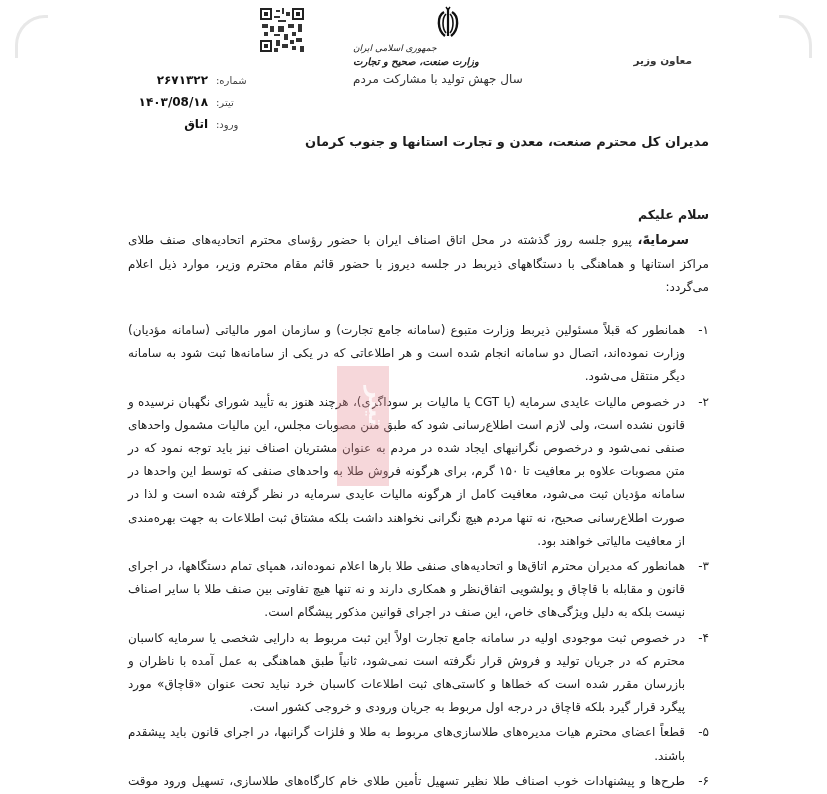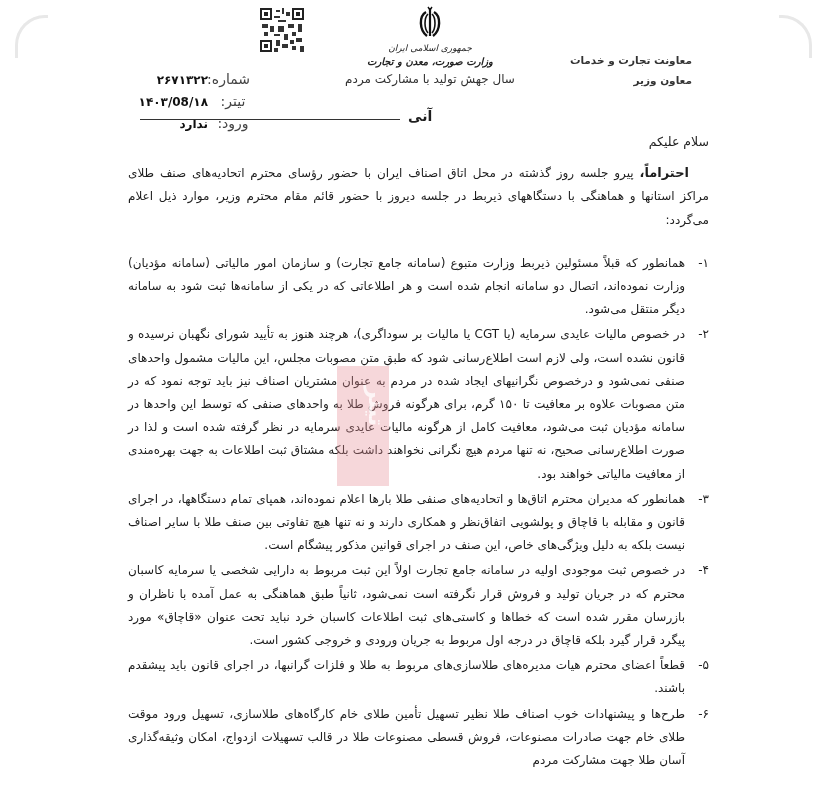--- a/index.html
+++ b/index.html
@@ -5,77 +5,76 @@
   html, body { margin: 0; padding: 0; background: #ffffff; }
   body { width: 827px; height: 794px; overflow: hidden; position: relative;
          font-family: "DejaVu Sans", sans-serif; color: #1e1e1e; }
   .page { position: absolute; inset: 0; background: #fff; }
   .corner { position: absolute; border: 3px solid #e8e8e8; width: 30px; height: 40px; }
   .corner.left { left: 15px; top: 15px; border-right: none; border-bottom: none; border-top-left-radius: 30px; }
   .corner.right { right: 15px; top: 15px; border-left: none; border-bottom: none; border-top-right-radius: 30px; }
 
   .hdr-right { position: absolute; top: 50px; right: 135px; width: 150px; text-align: right; direction: rtl;
                font-size: 10.5px; font-weight: bold; line-height: 20px; color: #333; }
-  .emblem-block { position: absolute; top: 6px; left: 335px; width: 190px; text-align: center; direction: rtl; }
+  .emblem-block { position: absolute; top: 6px; left: 353px; width: 190px; text-align: left; direction: rtl; }
   .emblem { width: 30px; height: 36px; margin: 0 auto; position: relative; }
   .emblem svg { display: block; }
   .ministry { font-family: "DejaVu Serif", serif; font-size: 9px; font-style: italic; line-height: 13px; color: #222; }
   .ministry.big { font-size: 10px; font-weight: bold; }
   .slogan { font-size: 12px; color: #333; margin-top: 4px; }
 
   .qr { position: absolute; top: 8px; left: 260px; width: 44px; height: 44px; }
   .meta { position: absolute; top: 25px; left: 90px; width: 160px; direction: rtl; }
   .meta-row { display: flex; align-items: baseline; height: 22px; gap: 8px; }
-  .meta-label { font-size: 14px; color: #444; width: 34px; text-align: center; }
+  .meta-label { font-size: 10px; color: #444; width: 34px; text-align: left; }
   .meta-value { font-size: 12px; font-weight: bold; color: #111; margin-top: 48px; }
 
   .urgent { position: absolute; top: 108px; left: 140px; direction: rtl; display: flex; align-items: center; }
   .urgent-line { width: 260px; height: 0; border-top: 1px solid #333; margin-right: 8px; margin-top: 6px; }
   .urgent-label { font-size: 14px; font-weight: bold; }
 
   .body { position: absolute; left: 128px; right: 118px; top: 130px; direction: rtl; text-align: justify;
           font-size: 12px; line-height: 23.2px; }
   .recipient { font-size: 13px; font-weight: bold; margin-top: 0; margin-bottom: 50px; text-align: right; }
-  .greeting { font-weight: normal; font-size: 12.5px; margin-bottom: 8px; }
+  .greeting { font-weight: bold; font-size: 12.5px; margin-bottom: 2px; }
   .intro { text-indent: 20px; margin-bottom: 20px; }
   .intro b { font-size: 13px; }
   .item { display: flex; gap: 6px; margin-bottom: 2px; }
   .item-num { flex: 0 0 18px; text-align: right; }
   .item-text { flex: 1; text-align: justify; }
 
   .watermark { position: absolute; left: 337px; top: 366px; width: 52px; height: 120px;
                background: rgba(230, 140, 150, 0.35); }
   .watermark-text { position: absolute; left: 0; right: 0; top: 20px; text-align: center; color: rgba(255,255,255,0.75);
                     font-size: 22px; font-weight: bold; writing-mode: vertical-rl; }
 </style>
 </head>
 <body>
 
 <div class="page">
   <div class="corner left"></div>
   <div class="corner right"></div>
 
   <div class="hdr-right">
-    <div>معاونت تجارت و خدمات</div>
     <div>معاون وزیر</div>
   </div>
 
   <div class="emblem-block">
     <div class="emblem">
       <svg width="30" height="36" viewBox="0 0 30 36">
         <path d="M15 2 L15 30" stroke="#111" stroke-width="2.2"></path>
         <path d="M11 6 C4 10 4 24 12 30" fill="none" stroke="#111" stroke-width="2.4"></path>
         <path d="M19 6 C26 10 26 24 18 30" fill="none" stroke="#111" stroke-width="2.4"></path>
         <path d="M13 8 C9 12 9 22 13 27" fill="none" stroke="#111" stroke-width="1.6"></path>
         <path d="M17 8 C21 12 21 22 17 27" fill="none" stroke="#111" stroke-width="1.6"></path>
         <path d="M13 1 L15 4 L17 1" fill="none" stroke="#111" stroke-width="1.4"></path>
       </svg>
     </div>
     <div class="ministry">جمهوری اسلامی ایران</div>
-    <div class="ministry big">وزارت صورت، معدن و تجارت</div>
+    <div class="ministry big">وزارت صنعت، صحیح و تجارت</div>
     <div class="slogan">سال جهش تولید با مشارکت مردم</div>
   </div>
 
   <div class="qr">
     <svg width="44" height="44" viewBox="0 0 22 22" shape-rendering="crispEdges">
       <rect width="22" height="22" fill="#fff"></rect>
       <rect x="0" y="0" width="6" height="6" fill="#222"></rect>
         <rect x="1" y="1" width="4" height="4" fill="#fff"></rect>
         <rect x="2" y="2" width="2" height="2" fill="#222"></rect>
       <rect x="16" y="0" width="6" height="6" fill="#222"></rect>
@@ -114,32 +113,29 @@
     <div class="meta-row">
       <span class="meta-label">شماره:</span>
       <span class="meta-value">۲۶۷۱۳۲۲</span>
     </div>
     <div class="meta-row">
       <span class="meta-label">تیتر:</span>
       <span class="meta-value">۱۴۰۳/08/۱۸</span>
     </div>
     <div class="meta-row">
       <span class="meta-label">ورود:</span>
-      <span class="meta-value">ندارد</span>
+      <span class="meta-value">اتاق</span>
     </div>
   </div>
 
-  <div class="urgent">
-    <span class="urgent-label">آنی</span>
-    <span class="urgent-line"></span>
-  </div>
 
   <div class="body">
+    <div class="recipient">مدیران کل محترم صنعت، معدن و تجارت استانها و جنوب کرمان</div>
     <div class="greeting">سلام علیکم</div>
-    <div class="intro"><b>احتراماً،</b><span> پیرو جلسه روز گذشته در محل اتاق اصناف ایران با حضور رؤسای محترم اتحادیه‌های صنف طلای مراکز استانها و هماهنگی با دستگاههای ذیربط در جلسه دیروز با حضور قائم مقام محترم وزیر، موارد ذیل اعلام می‌گردد:</span></div>
+    <div class="intro"><b>سرمایهً،</b><span> پیرو جلسه روز گذشته در محل اتاق اصناف ایران با حضور رؤسای محترم اتحادیه‌های صنف طلای مراکز استانها و هماهنگی با دستگاههای ذیربط در جلسه دیروز با حضور قائم مقام محترم وزیر، موارد ذیل اعلام می‌گردد:</span></div>
 
     <div class="item">
       <span class="item-num">۱-</span>
       <span class="item-text">همانطور که قبلاً مسئولین ذیربط وزارت متبوع (سامانه جامع تجارت) و سازمان امور مالیاتی (سامانه مؤدیان) وزارت نموده‌اند، اتصال دو سامانه انجام شده است و هر اطلاعاتی که در یکی از سامانه‌ها ثبت شود به سامانه دیگر منتقل می‌شود.</span>
     </div>
     <div class="item">
       <span class="item-num">۲-</span>
       <span class="item-text">در خصوص مالیات عایدی سرمایه (یا CGT یا مالیات بر سوداگری)، هرچند هنوز به تأیید شورای نگهبان نرسیده و قانون نشده است، ولی لازم است اطلاع‌رسانی شود که طبق متن مصوبات مجلس، این مالیات مشمول واحدهای صنفی نمی‌شود و درخصوص نگرانیهای ایجاد شده در مردم به عنوان مشتریان اصناف نیز باید توجه نمود که در متن مصوبات علاوه بر معافیت تا ۱۵۰ گرم، برای هرگونه فروش طلا به واحدهای صنفی که توسط این واحدها در سامانه مؤدیان ثبت می‌شود، معافیت کامل از هرگونه مالیات عایدی سرمایه در نظر گرفته شده است و لذا در صورت اطلاع‌رسانی صحیح، نه تنها مردم هیچ نگرانی نخواهند داشت بلکه مشتاق ثبت اطلاعات به جهت بهره‌مندی از معافیت مالیاتی خواهند بود.</span>
     </div>
     <div class="item">

